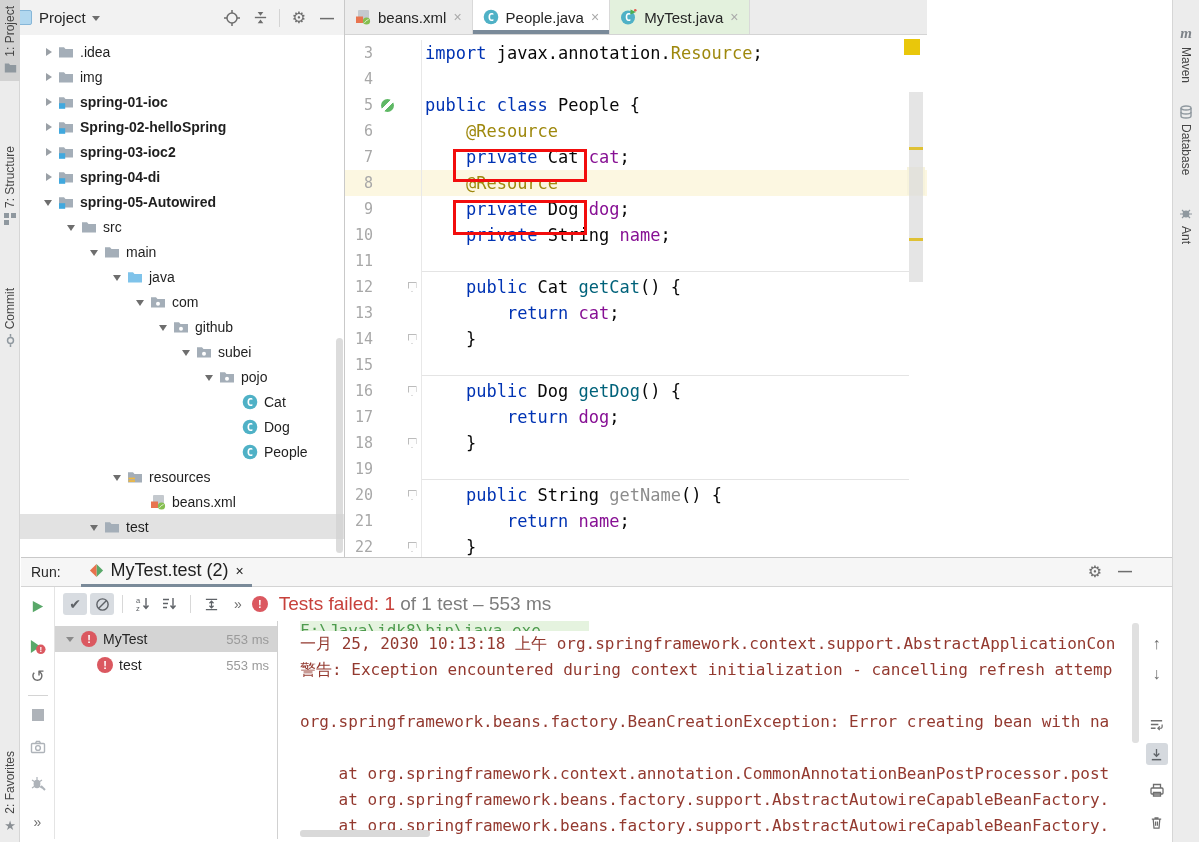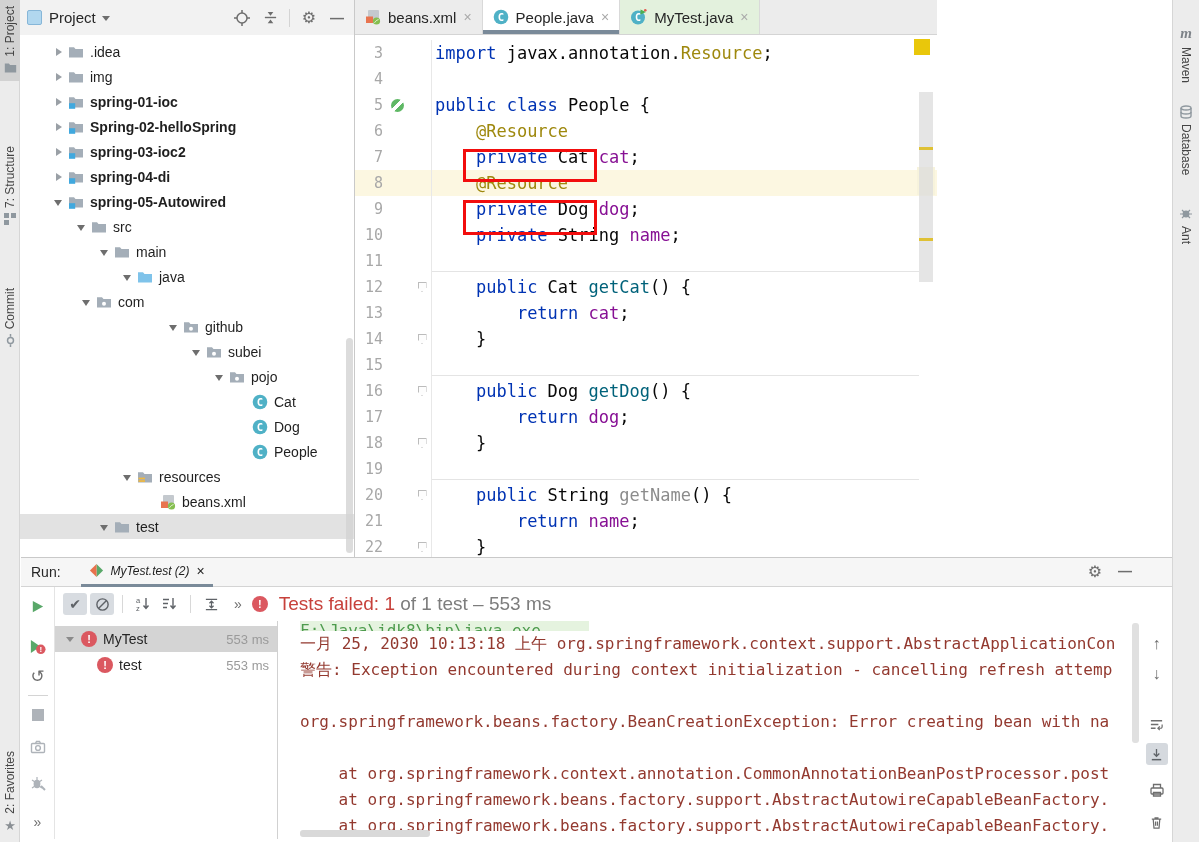--- a/index.html
+++ b/index.html
@@ -14,21 +14,21 @@
   .vtext-l { writing-mode:vertical-rl; transform:rotate(180deg); font-size:12px; color:#444; white-space:nowrap; }
   .vtext-r { writing-mode:vertical-rl; font-size:12px; color:#444; white-space:nowrap; }
   .mini-ic { width:14px; height:14px; display:flex; align-items:center; justify-content:center; color:#8a8f94; font-size:12px; }
 
   
   .rightbar { position:absolute; right:0; top:0; width:27px; height:842px; background:#ececec; border-left:1px solid #d6d6d6; z-index:5; }
   .rb-item { position:absolute; left:0; width:26px; display:flex; flex-direction:column; align-items:center; gap:5px; cursor:pointer; }
   .maven-m { font-weight:bold; font-style:italic; font-size:15px; color:#7d8288; font-family:"Liberation Serif", serif; }
 
   
-  .top-region { position:absolute; left:19px; top:0; width:918px; height:557px; display:flex; }
+  .top-region { position:absolute; left:9px; top:0; width:918px; height:557px; display:flex; }
 
   
   .project-panel { width:336px; flex:none; border-right:1px solid #c9c9c9; display:flex; flex-direction:column; background:#fff; position:relative; }
   .pp-header { height:35px; flex:none; background:#f2f2f2; display:flex; align-items:center; padding:0 8px; }
   .pp-title-ic { width:15px; height:15px; background:#b1d7ef; border:1px solid #86b6d8; border-radius:2px; margin-right:7px; }
   .pp-title { font-size:15px; color:#262626; }
   .pp-caret { margin-left:6px; border:4px solid transparent; border-top:5px solid #6e6e6e; margin-top:5px; }
   .pp-actions { margin-left:auto; display:flex; align-items:center; gap:10px; color:#6e6e6e; }
   .pp-actions .act { width:18px; height:18px; display:flex; align-items:center; justify-content:center; cursor:pointer; }
   .pp-sep { width:1px; height:18px; background:#d4d4d4; }
@@ -73,21 +73,21 @@
   .insp-square { position:absolute; top:4px; right:7px; width:16px; height:16px; background:#e9c70b; }
   .ed-thumb { position:absolute; right:4px; top:57px; width:14px; height:190px; background:#dcdcdc; opacity:.75; }
   .ed-mark { position:absolute; right:4px; width:14px; height:3px; background:#dfc135; }
   .ed-cline { position:absolute; right:2px; width:18px; height:28px; background:#f7f3dc; top:132px; }
 
   
   .run-panel { position:absolute; left:21px; top:557px; width:1151px; height:234px; border-top:1px solid #c9c9c9; background:#fff; display:flex; flex-direction:column; }
   .run-header { height:29px; flex:none; background:#f6f6f6; border-bottom:1px solid #d4d4d4; display:flex; align-items:center; position:relative; }
   .run-label { margin-left:10px; font-size:14px; color:#262626; }
   .run-tab { height:29px; margin-left:20px; display:flex; align-items:center; padding:0 8px; border-bottom:3px solid #7a8a99; cursor:pointer; }
-  .run-tab .tname { margin:0 7px; font-size:12px;font-style:italic; }
+  .run-tab .tname { margin:0 7px; font-size:18px; }
   .run-hdr-actions { position:absolute; right:40px; top:0; height:26px; display:flex; align-items:center; gap:16px; color:#6e6e6e; }
   .run-body { flex:1; display:flex; }
   .run-left { width:34px; flex:none; border-right:1px solid #e4e4e4; display:flex; flex-direction:column; align-items:center; }
   .rl-ic { width:22px; height:22px; display:flex; align-items:center; justify-content:center; cursor:pointer; color:#6e6e6e; }
   .rl-div { width:20px; height:1px; background:#d4d4d4; margin:8px 0; }
   .run-main { flex:1; display:flex; flex-direction:column; min-width:0; }
   .run-toolbar { height:34px; flex:none; display:flex; align-items:center; padding-left:8px; gap:3px; }
   .tb-ic { width:24px; height:22px; display:flex; align-items:center; justify-content:center; border-radius:3px; cursor:pointer; color:#5f6368; }
   .tb-ic.pressed { background:#d8dce1; }
   .tb-sep { width:1px; height:18px; background:#d8d8d8; margin:0 5px; }
@@ -301,21 +301,21 @@
           </div>
           <div class="tree-row" style="padding-left: 97px;">
             <span class="arr open"></span>
             <span class="tico">
               <svg width="16" height="16" viewBox="0 0 16 16">
                 <path d="M1 3.2h5l1.5 1.8H15v8.6H1z" fill="#7fc3ea"></path>
               </svg>
             </span>
             <span class="tlabel">java</span>
           </div>
-          <div class="tree-row" style="padding-left: 56px;">
+          <div class="tree-row" style="padding-left: 120px;">
             <span class="arr open"></span>
             <span class="tico">
               <svg width="16" height="16" viewBox="0 0 16 16">
                 <path d="M1 3.2h5l1.5 1.8H15v8.6H1z" fill="#a4aeb8"></path>
                 <circle cx="8" cy="9.8" r="2" fill="#fff"></circle>
               </svg>
             </span>
             <span class="tlabel">com</span>
           </div>
           <div class="tree-row" style="padding-left: 143px;">

